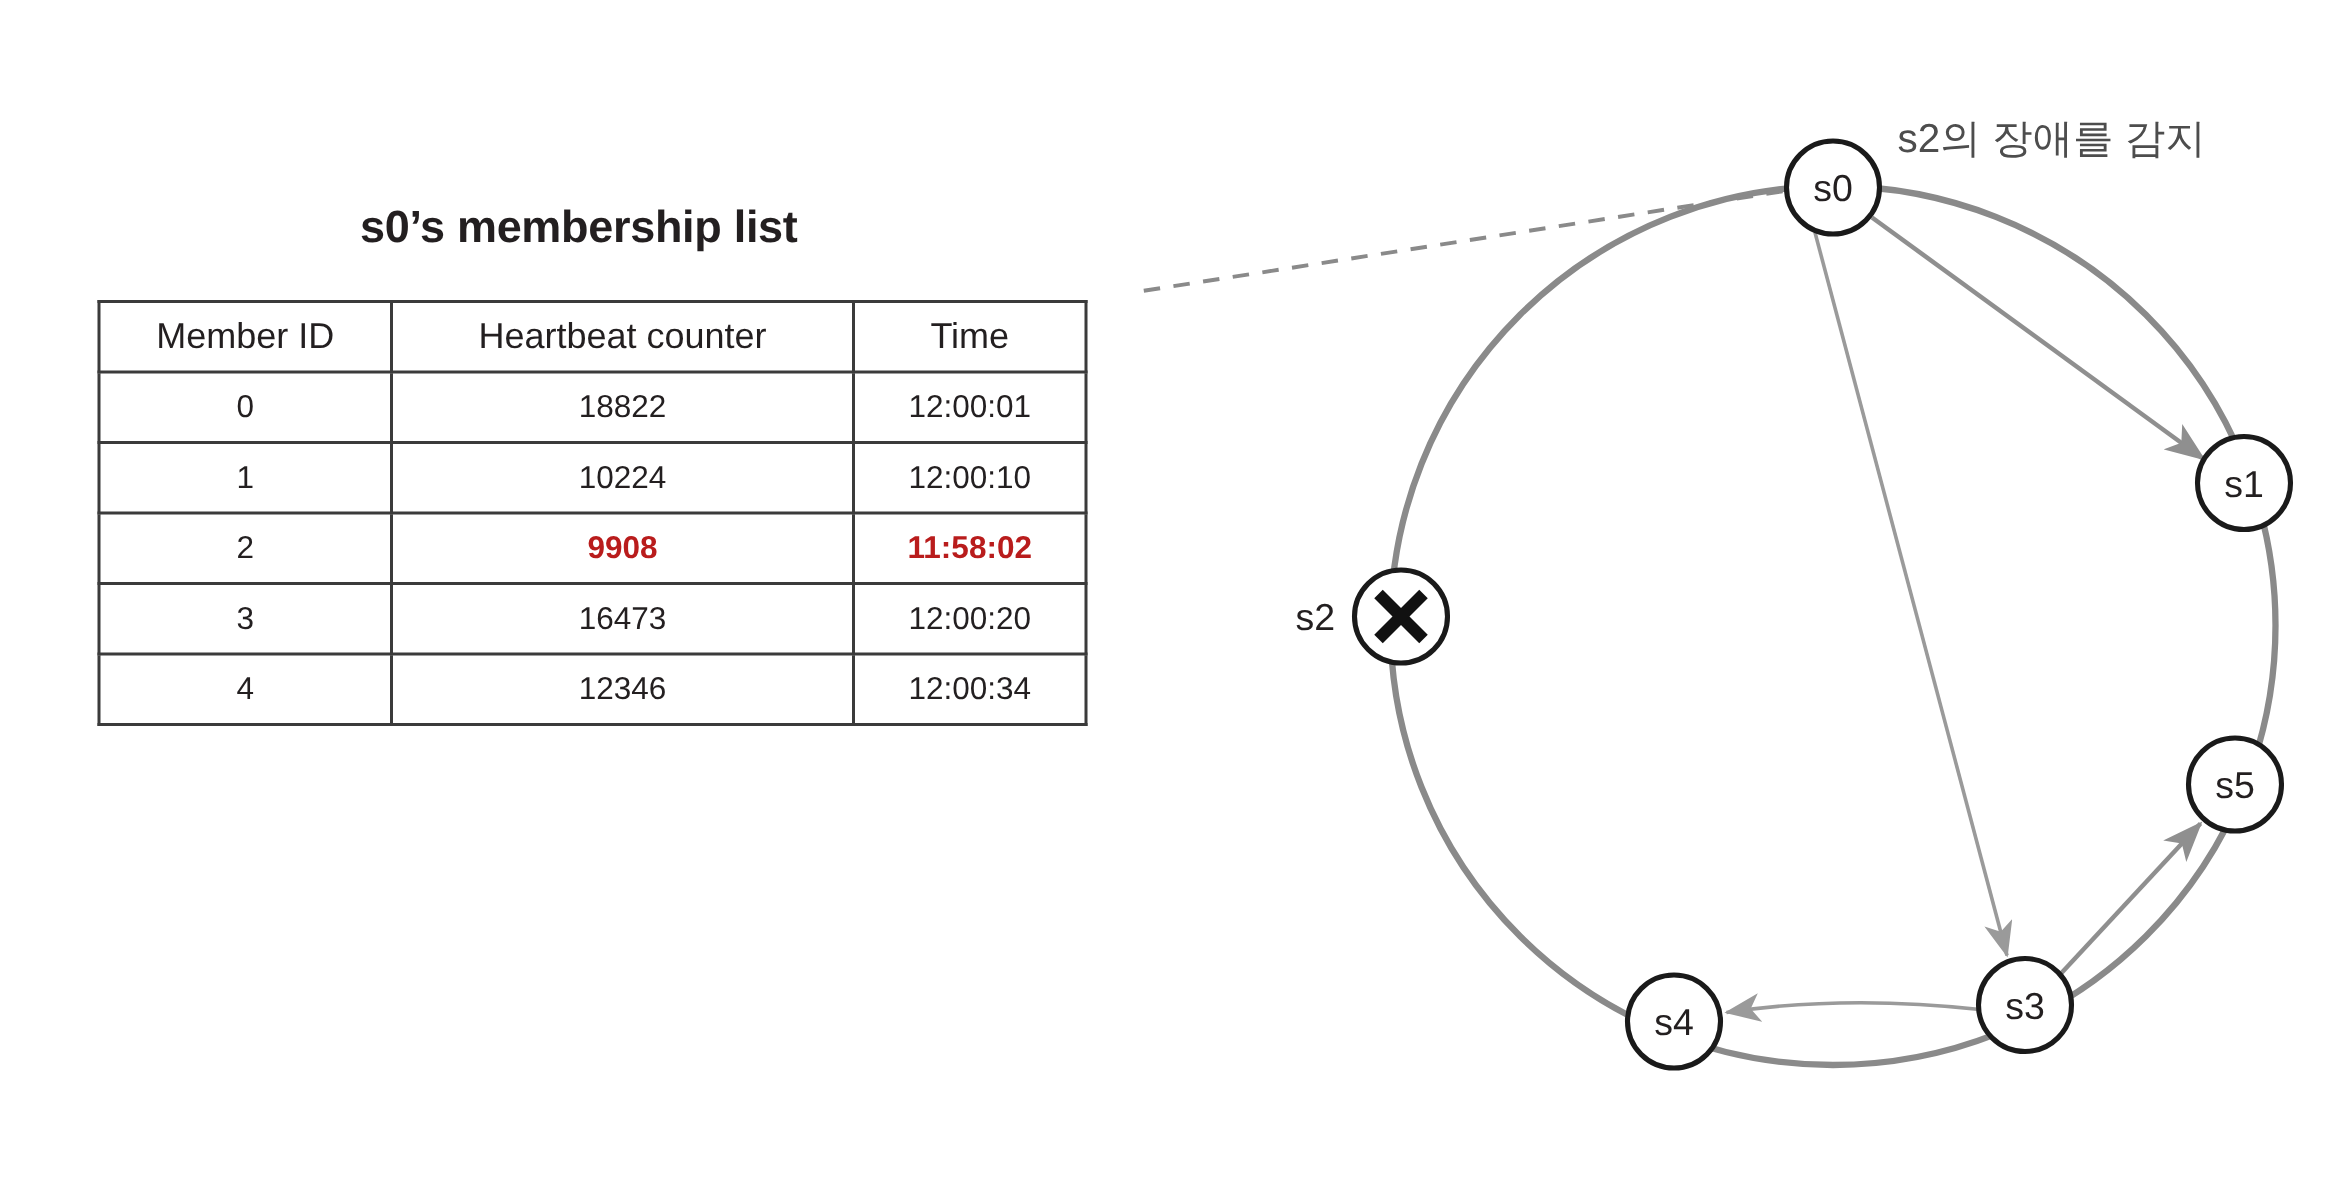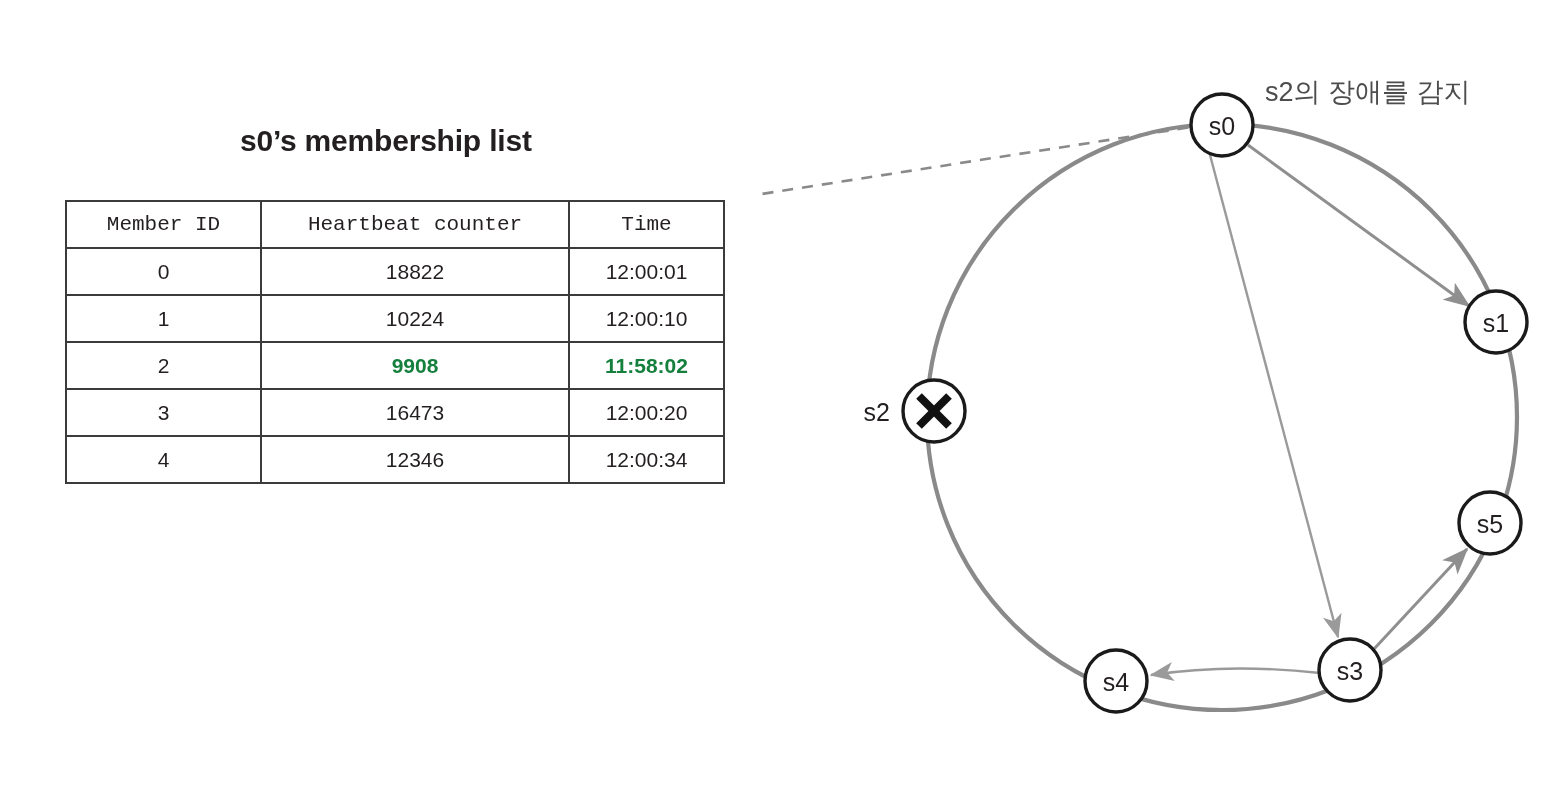--- a/index.html
+++ b/index.html
@@ -21,21 +21,21 @@
     position: absolute;
     left: 0;
     top: 0;
     width: 760px;
     height: 800px;
   }
 
   #table-title {
     position: absolute;
     left: 240px;
-    top: 124px;
+    top: 135px;
     font-size: 30px;
     font-weight: bold;
     letter-spacing: -0.2px;
     color: #231f20;
     white-space: nowrap;
   }
 
   #membership-table {
     position: absolute;
     left: 65px;
@@ -55,25 +55,24 @@
     font-size: 21px;
     font-weight: normal;
     color: #231f20;
     height: 45px;
     padding: 0;
     line-height: 45px;
     background: #ffffff;
   }
   #membership-table th {
     font-weight: normal;
-    font-size: 21px;
-    font-family: Liberation Mono, monospace;
+    font-size: 24px;
   }
   #membership-table td.dead {
-    color: #15803d;
+    color: #b91c1c;
     font-weight: bold;
   }
 
   
   #ring-panel {
     position: absolute;
     left: 760px;
     top: 0;
     width: 808px;
     height: 800px;

